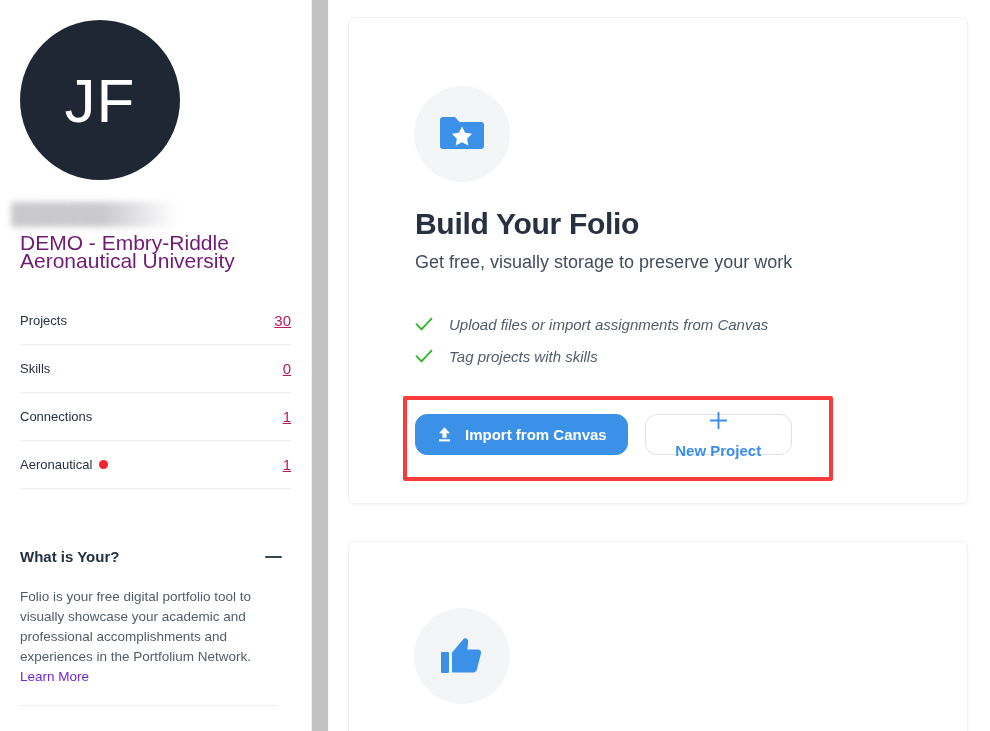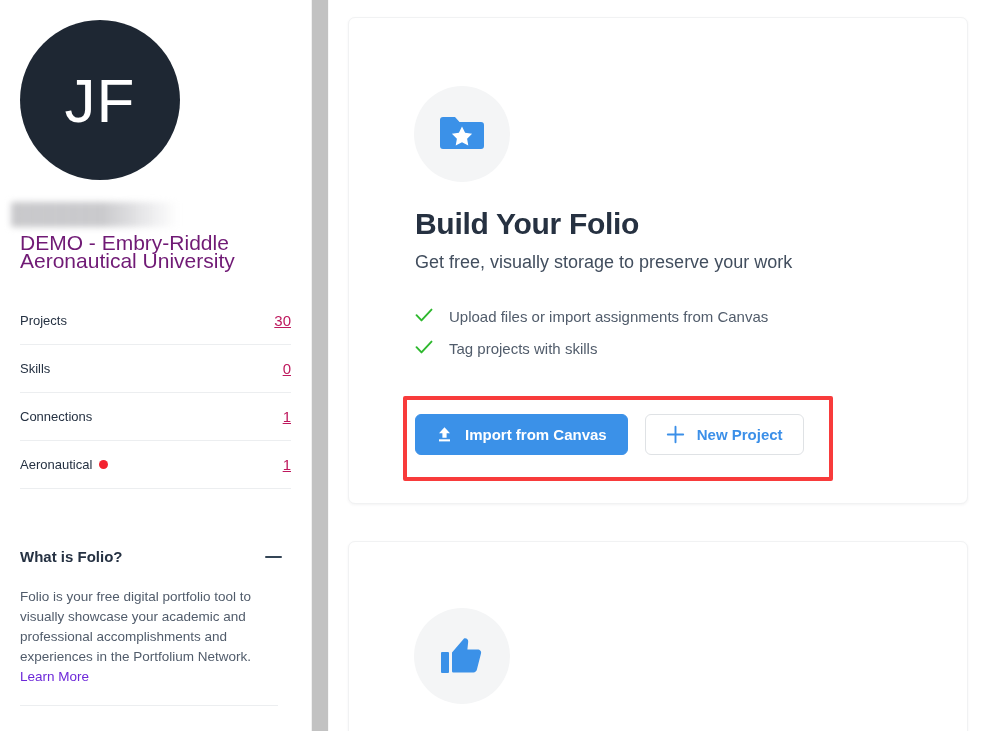--- a/index.html
+++ b/index.html
@@ -230,23 +230,24 @@
   }
 
   .feature-list {
     position: absolute;
     left: 66px;
     top: 290px;
     width: 500px;
   }
   .feature-item {
     display: flex;
-    align-items: flex-start;
+    align-items: center;
     height: 32px;
     gap: 16px;
+    font-style: italic;
   }
   .feature-text {
     font-size: 15px;
     color: #515c6b;
   }
 
   .actions {
     position: absolute;
     left: 66px;
     top: 396px;
@@ -254,38 +255,39 @@
     gap: 17px;
     align-items: center;
   }
 
   .btn {
     height: 41px;
     display: inline-flex;
     align-items: center;
     justify-content: center;
     gap: 12px;
-    border-radius: 6px;
+    border-radius: 12px;
     font-size: 15px;
     font-weight: 700;
     cursor: pointer;
     padding: 0 20px;
     white-space: nowrap;
   }
   .btn-primary {
     background: #3b91e8;
     color: #ffffff;
     border: 1px solid #3b91e8;
     min-width: 205px;
   }
   .btn-secondary {
     background: #ffffff;
     color: #3b8fe8;
     border: 1px solid #dfe2e5;
     min-width: 147px;
+    flex-direction: column;
   }
 
   .highlight-box {
     position: absolute;
     left: 54px;
     top: 378px;
     width: 430px;
     height: 85px;
     border: 4px solid #f83b3b;
     border-radius: 2px;
@@ -337,21 +339,21 @@
           <span>Aeronautical</span>
           <span class="stat-dot"></span>
         </span>
         <span class="stat-value">1</span>
       </div>
 
     </div>
 
     <div class="folio-panel">
       <div class="folio-head">
-        <span class="folio-title">What is Folio?</span>
+        <span class="folio-title">What is Your?</span>
         <span class="collapse-icon"></span>
       </div>
       <div class="folio-body">
         <span>Folio is your free digital portfolio tool to visually showcase your academic and professional accomplishments and experiences in the Portfolium Network. </span><a class="folio-link">Learn More</a>
       </div>
     </div>
 
   </aside>
 
   <div id="scrollbar-track"></div>

